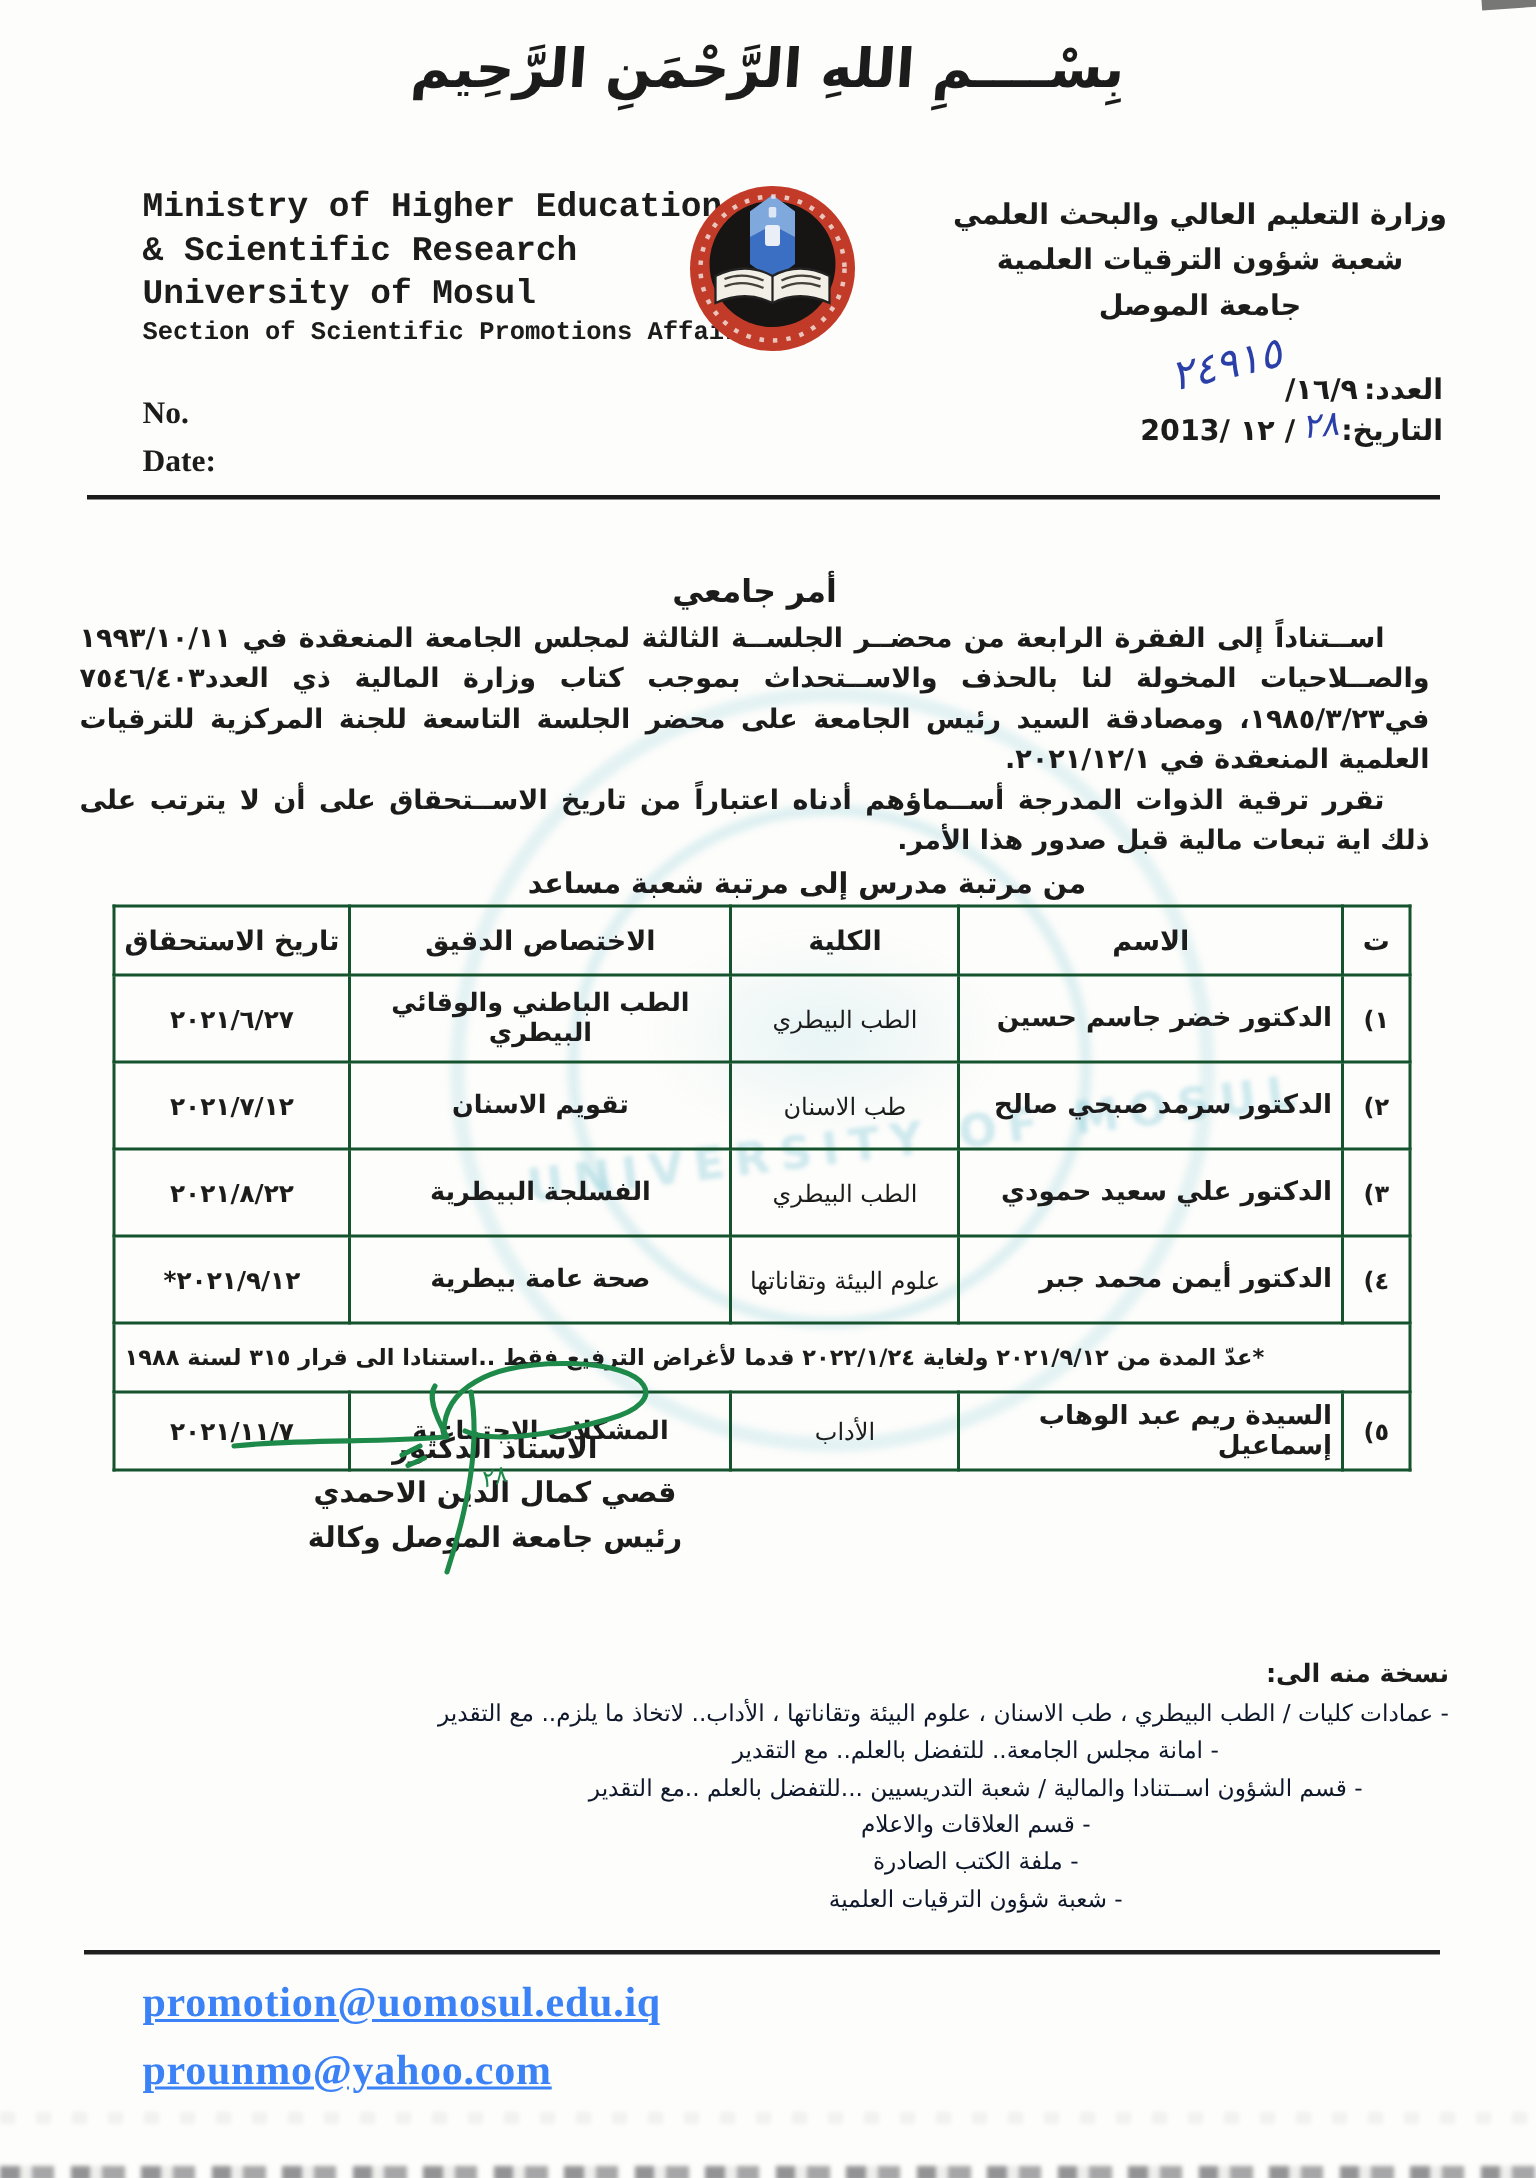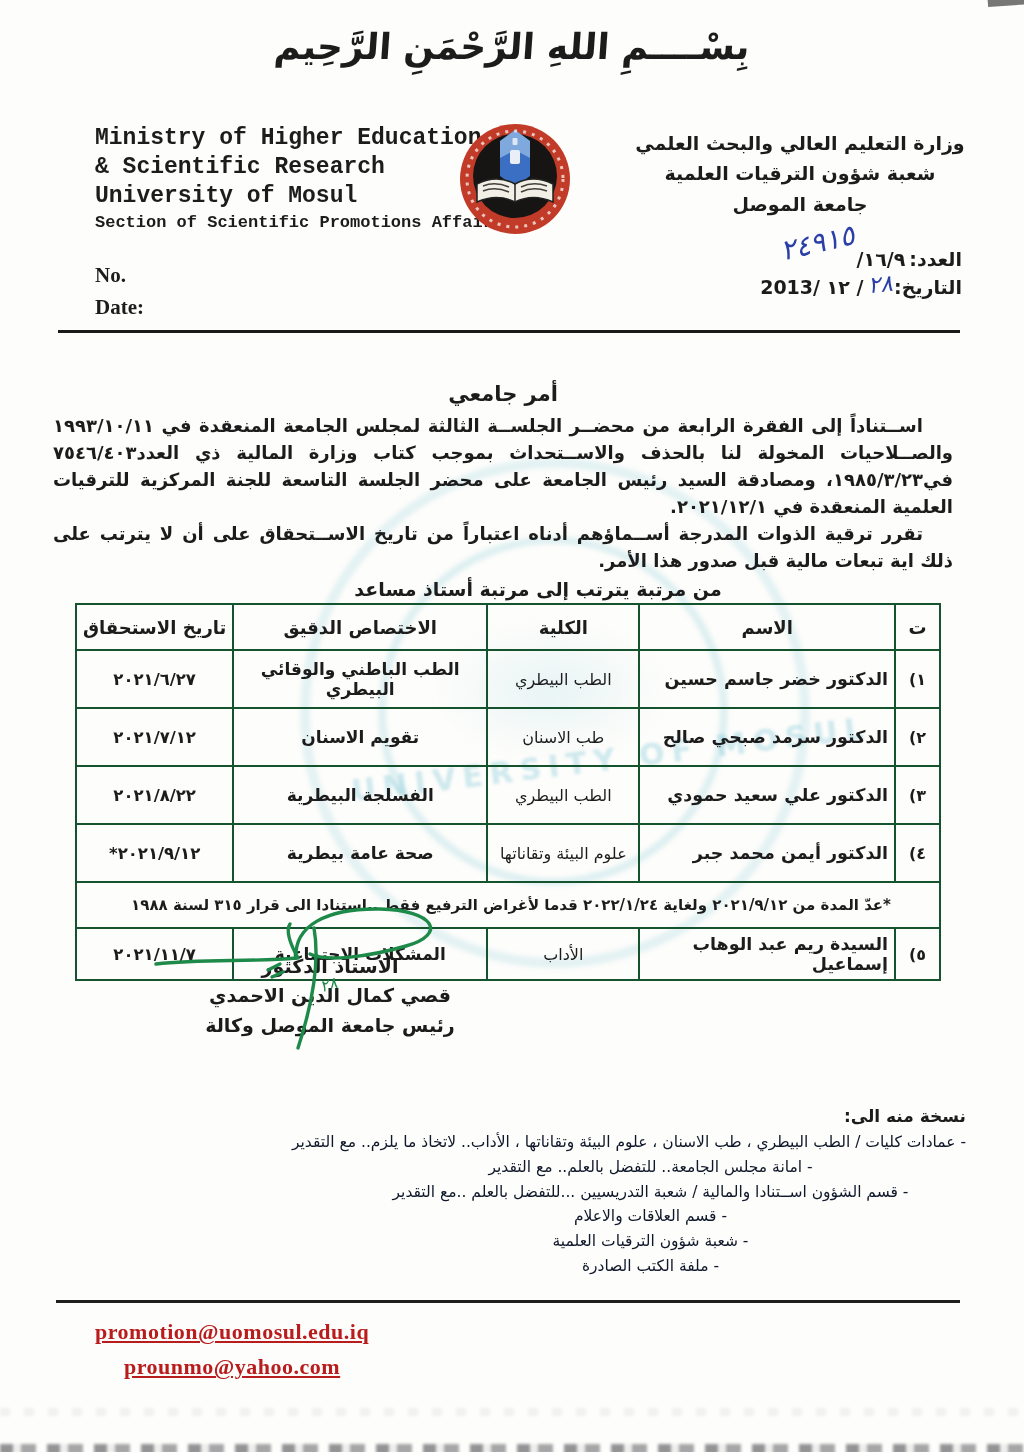--- a/index.html
+++ b/index.html
@@ -82,40 +82,40 @@
   .subtitle { text-align:center; font-weight:bold; font-size:19px; margin:4px 0 3px; transform:translateX(35px); }
   table.order-table { border-collapse:collapse; width:866px; margin-right:12px; }
   table.order-table th, table.order-table td { border:2px solid #14532d; padding:2px 6px; background:transparent; }
   table.order-table th { height:40px; font-size:18px; font-weight:bold; text-align:center; }
   td.c-num { text-align:center; direction:ltr; font-size:16px; font-weight:bold; }
   td.c-name { text-align:right; font-size:17.5px; font-weight:bold; padding-right:12px; }
   td.c-college { text-align:center; font-size:16px; font-weight:normal; }
   td.c-spec { text-align:center; font-size:17px; font-weight:bold; }
   td.c-date { text-align:center; direction:ltr; font-size:16.5px; font-weight:bold; }
   tr.data-row td { height:52px; }
-  tr.note-row td { height:40px; font-size:15px; font-weight:bold; text-align:center; padding-right:0; }
+  tr.note-row td { height:40px; font-size:15px; font-weight:bold; text-align:left; padding-right:0; }
   tr.last-row td { height:46px; }
   
   .sig-svg { position:absolute; left:148px; top:900px; z-index:2; }
   .sig-annot {
     position:absolute; left:320px; top:975px; z-index:2; color:#1e8a4a;
     font-size:16px; font-style:italic; transform:rotate(-16deg); direction:ltr;
   }
   .sig-lines { position:absolute; left:205px; top:952px; width:250px; z-index:1; text-align:center; direction:rtl; font-weight:bold; font-size:19px; line-height:1.55; }
   
   .dist { position:absolute; left:60px; right:58px; top:1106px; z-index:1; direction:rtl; }
   .dist-head { font-weight:bold; font-size:17px; text-align:right; padding-left:4px; margin-bottom:4px; }
   .dist-item { font-size:15.5px; color:#0f172a; line-height:1.6; text-align:right; }
   .dist-item.c { margin-right:55px; margin-left:330px; text-align:center; }
   
   .rule2 { position:absolute; left:56px; top:1300px; width:904px; height:3px; background:#1f1f1f; z-index:1; }
   .emails { position:absolute; left:95px; top:1314px; z-index:1; }
   .emails a {
-    display:block; font-family:"Liberation Serif", serif; font-weight:bold; font-size:22px;
-    color:#b91c1c; text-decoration:underline; line-height:1.6; letter-spacing:.5px;text-align:center;
+    display:block; font-family:"Liberation Serif", serif; font-weight:bold; font-size:28px;
+    color:#3b82f6; text-decoration:underline; line-height:1.6; letter-spacing:.5px;
   }
 </style>
 </head>
 <body>
 
 <div class="page">
 
   <div class="watermark">
     <div class="wm-circle-outer"></div>
     <div class="wm-circle-inner"></div>
@@ -176,21 +176,21 @@
       <span class="lbl">التاريخ:</span>
     </div>
   </div>
 
   <div class="rule"></div>
 
   <div class="content">
     <div class="order-title">أمر جامعي</div>
     <p class="body-p">اســتناداً إلى الفقرة الرابعة من محضــر الجلســة الثالثة لمجلس الجامعة المنعقدة في ١٩٩٣/١٠/١١ والصــلاحيات المخولة لنا بالحذف والاســتحداث بموجب كتاب وزارة المالية ذي العدد٧٥٤٦/٤٠٣ في١٩٨٥/٣/٢٣، ومصادقة السيد رئيس الجامعة على محضر الجلسة التاسعة للجنة المركزية للترقيات العلمية المنعقدة في ٢٠٢١/١٢/١.</p>
     <p class="body-p">تقرر ترقية الذوات المدرجة أســماؤهم أدناه اعتباراً من تاريخ الاســتحقاق على أن لا يترتب على ذلك اية تبعات مالية قبل صدور هذا الأمر.</p>
-    <div class="subtitle">من مرتبة يترتب إلى مرتبة أستاذ مساعد</div>
+    <div class="subtitle">من مرتبة مدرس إلى مرتبة شعبة مساعد</div>
 
     <table class="order-table">
       <colgroup>
         <col style="width:5.2%">
           <col style="width:29.6%">
           <col style="width:17.6%">
           <col style="width:29.4%">
           <col style="width:18.2%">
       </colgroup>
       <thead>
@@ -260,22 +260,22 @@
     <div>قصي كمال الدين الاحمدي</div>
     <div>رئيس جامعة الموصل وكالة</div>
   </div>
 
   <div class="dist">
     <div class="dist-head">نسخة منه الى:</div>
     <div class="dist-item">- عمادات كليات / الطب البيطري ، طب الاسنان ، علوم البيئة وتقاناتها ، الأداب.. لاتخاذ ما يلزم.. مع التقدير</div>
     <div class="dist-item c">- امانة مجلس الجامعة.. للتفضل بالعلم.. مع التقدير</div>
     <div class="dist-item c">- قسم الشؤون اســتنادا والمالية / شعبة التدريسيين ...للتفضل بالعلم ..مع التقدير</div>
     <div class="dist-item c">- قسم العلاقات والاعلام</div>
+    <div class="dist-item c">- ملفة الكتب الصادرة</div>
     <div class="dist-item c">- شعبة شؤون الترقيات العلمية</div>
-    <div class="dist-item c">- ملفة الكتب الصادرة</div>
   </div>
 
   <div class="rule2"></div>
   <div class="emails">
     <a href="#">promotion@uomosul.edu.iq</a>
     <a href="#">prounmo@yahoo.com</a>
   </div>
 
 </div>
 

